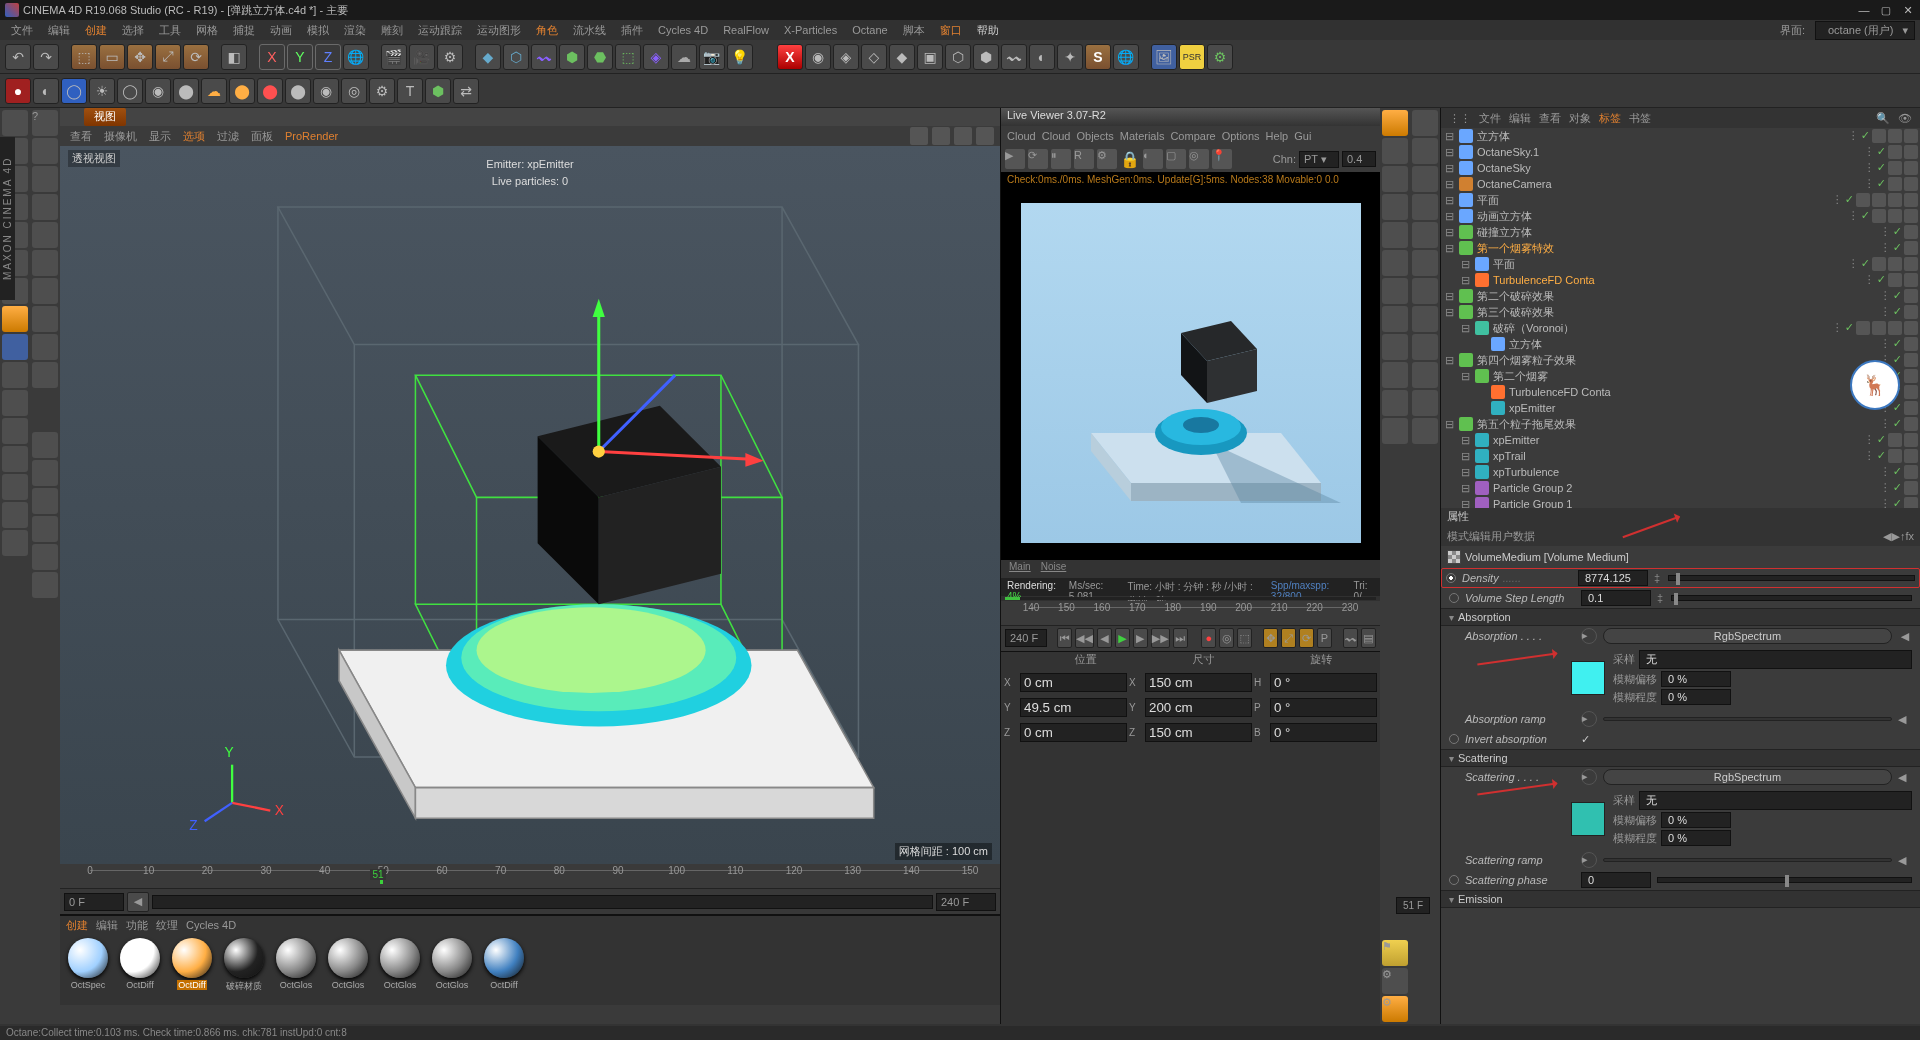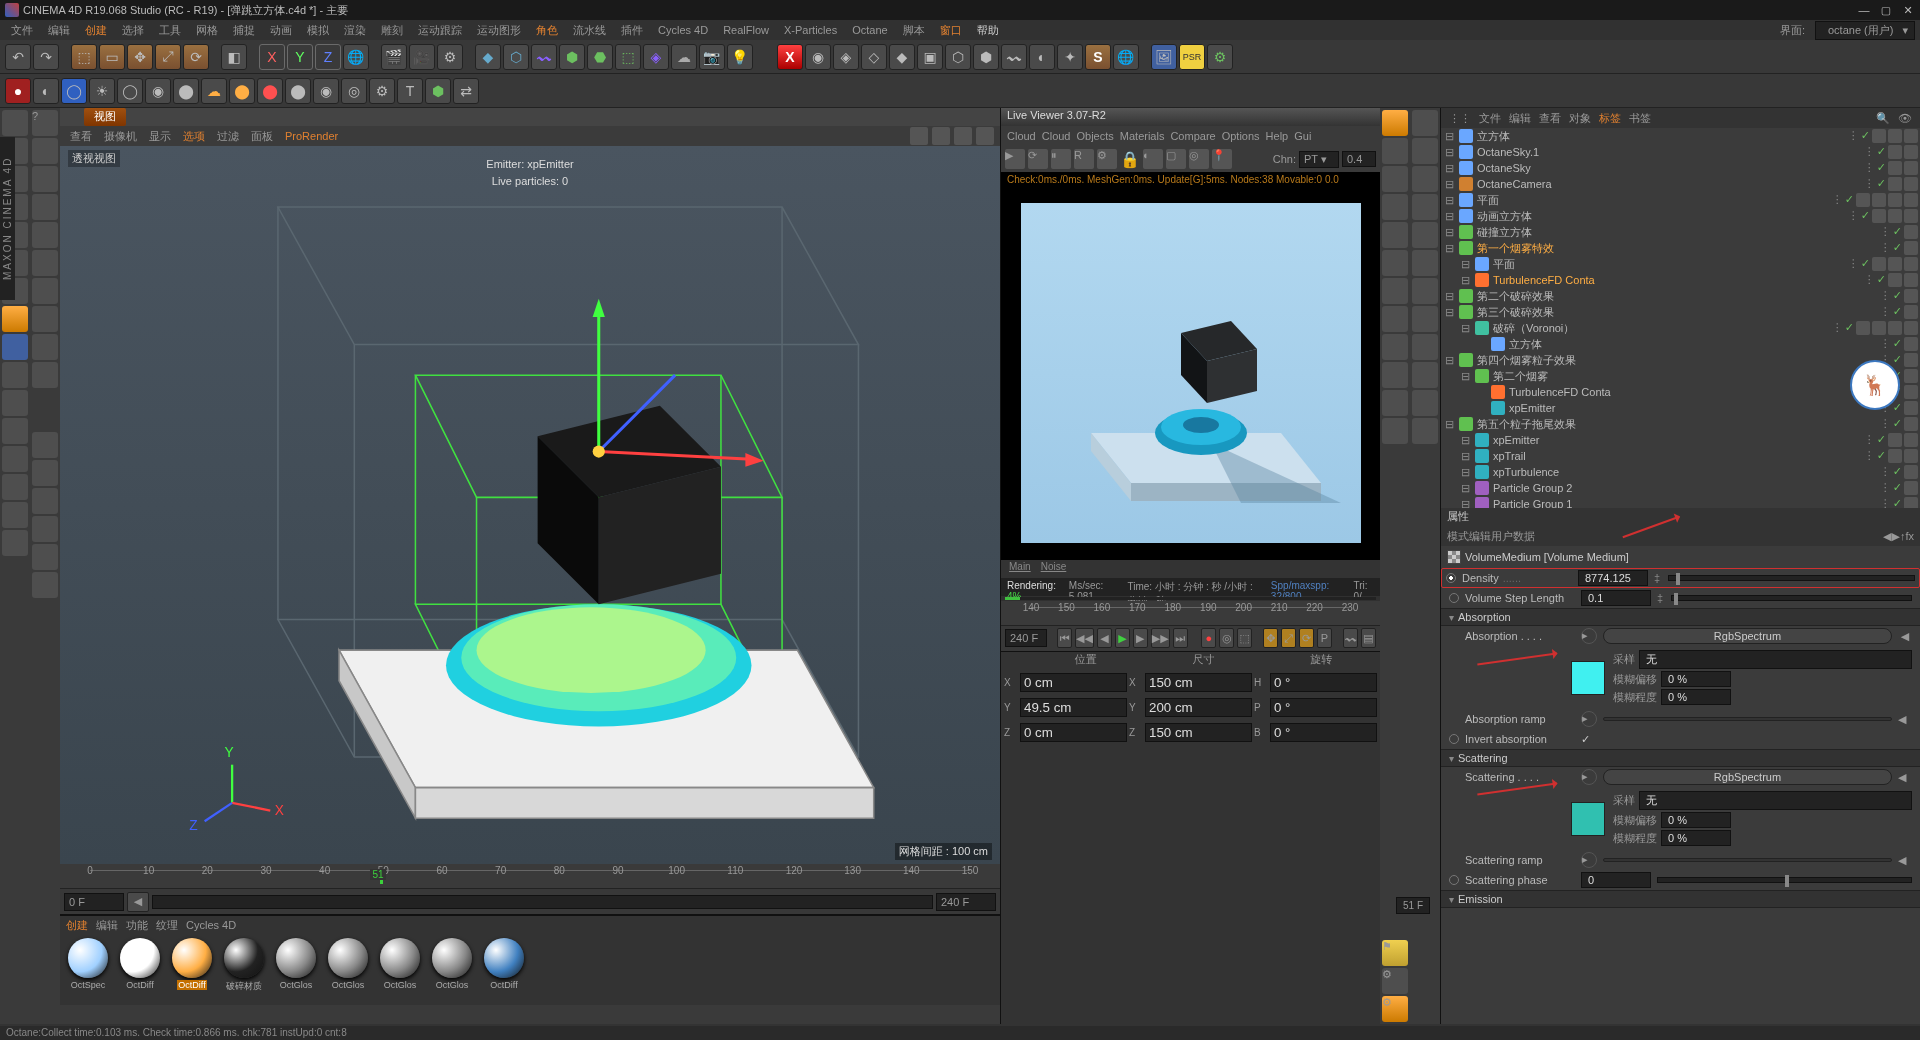--- a/index.html
+++ b/index.html
@@ -77,21 +77,21 @@
 .obj-row .name.sel { color: #ffae44; }
 .obj-row .tags { display: flex; gap: 2px; margin-left: auto; }
 .obj-row .tag { width: 14px; height: 14px; background: #555; border-radius: 2px; }
 
 .attr-panel { flex: 1; background: #3b3b3b; overflow-y: auto; }
 .attr-header { background: #333; height: 20px; display: flex; align-items: center; padding: 0 6px; }
 .attr-title-row { display: flex; align-items: center; padding: 4px 6px; gap: 4px; color: #ccc; }
 .attr-title-row .swatch { width: 14px; height: 14px; background: #fff; border: 1px solid #444; }
 
 .attr-row { display: flex; align-items: center; padding: 2px 8px; gap: 6px; height: 20px; }
-.attr-row label { width: 110px; color: #bbb; }
+.attr-row label { width: 110px; color: #bbb; font-style: italic; }
 .attr-row .dots::after { content: "......"; color: #666; margin: 0 4px; }
 .attr-row .radio { width: 10px; height: 10px; border: 1px solid #777; border-radius: 50%; }
 .attr-row .radio.on { background: radial-gradient(#fff 30%, transparent 32%); }
 .attr-input { background: #222; border: 1px solid #111; padding: 1px 6px; width: 70px; color: #ddd; }
 .attr-slider { flex: 1; height: 6px; background: #222; border: 1px solid #111; position: relative; }
 .attr-slider .thumb { position: absolute; left: 3%; top: -3px; width: 4px; height: 12px; background: #888; }
 
 .density-highlight { border: 1px solid #d03030; border-radius: 2px; padding: 1px 4px; }
 .collapse-head { background: #323232; padding: 2px 8px; color: #ccc; border-top: 1px solid #222; border-bottom: 1px solid #222; display: flex; align-items: center; gap: 4px; }
 .collapse-head::before { content: "▾"; font-size: 10px; color: #888; }

